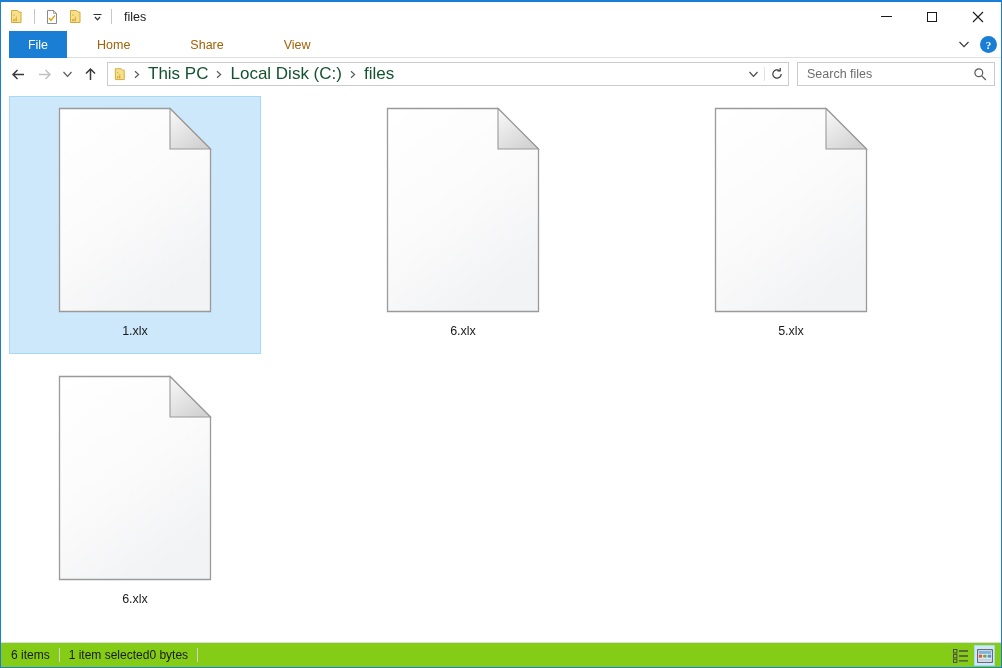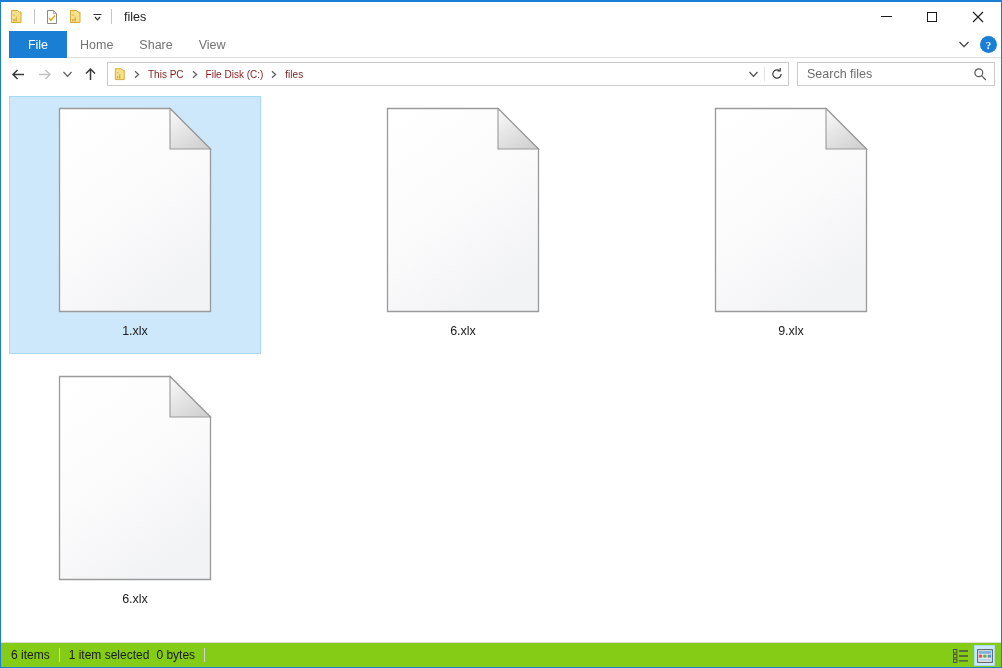--- a/index.html
+++ b/index.html
@@ -83,24 +83,24 @@
     flex: 0 0 27px;
     display: flex;
     align-items: stretch;
     background: #ffffff;
     border-bottom: 1px solid #dedede;
     position: relative;
     margin-left: 8px;
   }
   .tab {
     height: 27px;
-    padding: 0 13px;
+    padding: 0 30px;
     display: flex; align-items: center;
     font-size: 12.5px;
-    color: #737373;
+    color: #a16207;
     white-space: nowrap;
   }
   .tab.file {
     background: #1a7fd4;
     color: #ffffff;
     min-width: 58px;
     justify-content: center;
     padding: 0 14px;
   }
   #ribbon-right {
@@ -155,22 +155,22 @@
     align-items: center;
     padding-left: 5px;
     overflow: hidden;
     min-width: 0;
   }
   .crumb-icon {
     display: flex; align-items: center;
     margin-right: 2px;
   }
   .crumb {
-    font-size: 10px;
-    color: #7f1d1d;
+    font-size: 17px;
+    color: #14532d;
     padding: 2px 4px;
     white-space: nowrap;
   }
   .crumb-sep {
     display: flex; align-items: center;
     padding: 0 3px;
   }
   .addr-tail {
     display: flex; align-items: stretch; flex: 0 0 auto;
   }
@@ -414,21 +414,21 @@
         </span>
 
         <span class="crumb">This PC</span>
 
         <span class="crumb-sep">
           <svg width="8" height="9" viewBox="0 0 8 9">
             <path d="M2 1.3L5.6 4.5 2 7.7" fill="none" stroke="#5a5a5a" stroke-width="1.2"></path>
           </svg>
         </span>
 
-        <span class="crumb">File Disk (C:)</span>
+        <span class="crumb">Local Disk (C:)</span>
 
         <span class="crumb-sep">
           <svg width="8" height="9" viewBox="0 0 8 9">
             <path d="M2 1.3L5.6 4.5 2 7.7" fill="none" stroke="#5a5a5a" stroke-width="1.2"></path>
           </svg>
         </span>
 
         <span class="crumb">files</span>
       </div>
 
@@ -494,41 +494,41 @@
       </div>
 
 
       <div class="tile">
         <div class="tile-icon">
           <svg width="156" height="208" viewBox="0 0 156 208">
             <path d="M2.5 2.5h110.5L153.5 43v162.5H2.5z" fill="url(#pg1)" stroke="#9a9a9a" stroke-width="1.3"></path>
             <path d="M113 2.5L153.5 43H113z" fill="url(#fd1)" stroke="#9a9a9a" stroke-width="1.1"></path>
           </svg>
         </div>
-        <div class="tile-label">9.xlx</div>
+        <div class="tile-label">5.xlx</div>
       </div>
 
       <div class="tile">
         <div class="tile-icon">
           <svg width="156" height="208" viewBox="0 0 156 208">
             <path d="M2.5 2.5h110.5L153.5 43v162.5H2.5z" fill="url(#pg1)" stroke="#9a9a9a" stroke-width="1.3"></path>
             <path d="M113 2.5L153.5 43H113z" fill="url(#fd1)" stroke="#9a9a9a" stroke-width="1.1"></path>
           </svg>
         </div>
         <div class="tile-label">6.xlx</div>
       </div>
 
     </div>
   </div>
 
   <div id="statusbar">
     <span class="status-text">6 items</span>
     <span class="status-sep"></span>
     <span class="status-text">1 item selected</span>
-    <span class="status-text" style="margin-left:7px;">0 bytes</span>
+    <span class="status-text" style="">0 bytes</span>
     <span class="status-sep"></span>
 
     <div id="status-right">
       <div class="viewbtn">
         <svg width="16" height="14" viewBox="0 0 16 14">
           <rect x="0.5" y="0.5" width="3.4" height="3.4" fill="none" stroke="#4a4a4a" stroke-width="1"></rect>
           <rect x="0.5" y="5.4" width="3.4" height="3.4" fill="none" stroke="#4a4a4a" stroke-width="1"></rect>
           <rect x="0.5" y="10.2" width="3.4" height="3.2" fill="none" stroke="#4a4a4a" stroke-width="1"></rect>
           <path d="M6 2h9M6 7h9M6 11.8h9" stroke="#4a4a4a" stroke-width="1.3" fill="none"></path>
         </svg>

